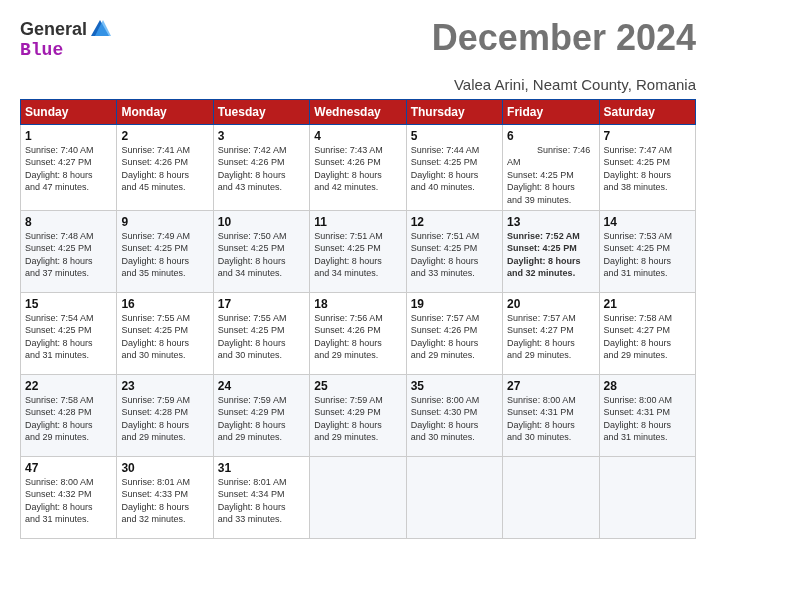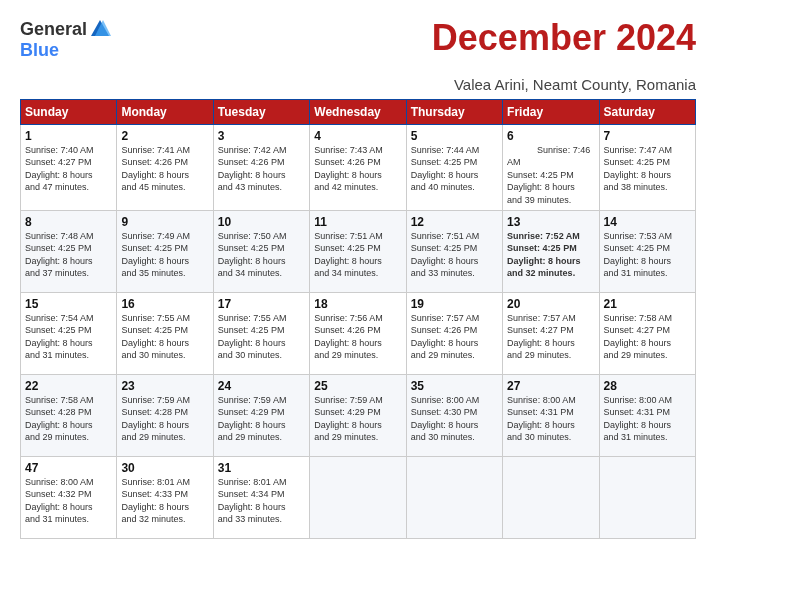--- a/index.html
+++ b/index.html
@@ -32,34 +32,35 @@
       align-items: center;
     }
     .logo-general {
       font-size: 18px;
       font-weight: bold;
       color: #333;
     }
     .logo-blue {
       font-size: 18px;
       font-weight: bold;
-      color: #3b82f6;
+      color: #a21caf;
+      font-family: Liberation Mono, monospace;
     }
     .logo-icon {
       width: 22px;
       height: 22px;
       margin-left: 2px;
     }
     .title-block {
       text-align: right;
     }
     .month-title {
       font-size: 36px;
       font-weight: bold;
-      color: #b91c1c;
+      color: #737373;
       line-height: 1.1;
     }
     .subtitle {
       font-size: 15px;
       color: #444;
       margin-top: 18px;
     }
     .calendar {
       width: 100%;
       border-collapse: collapse;

